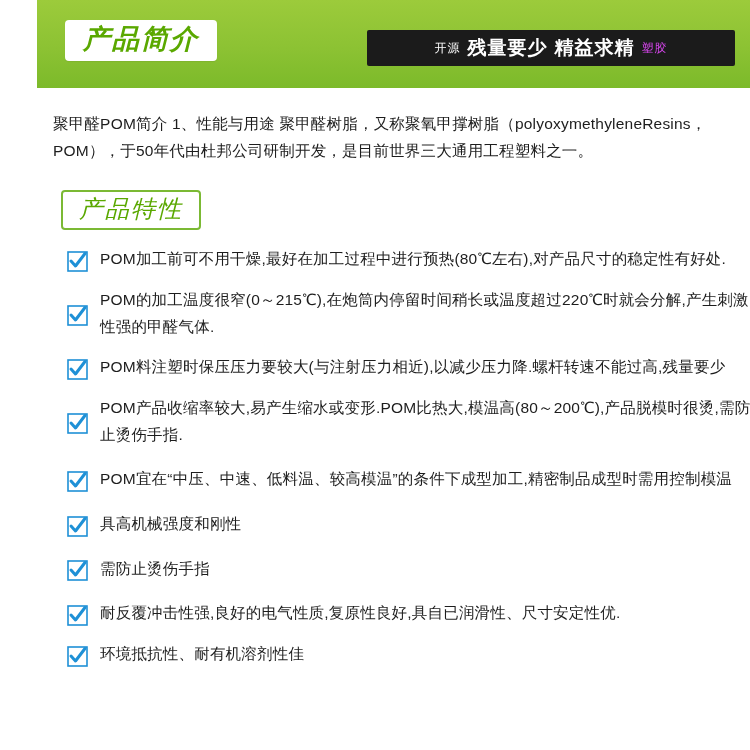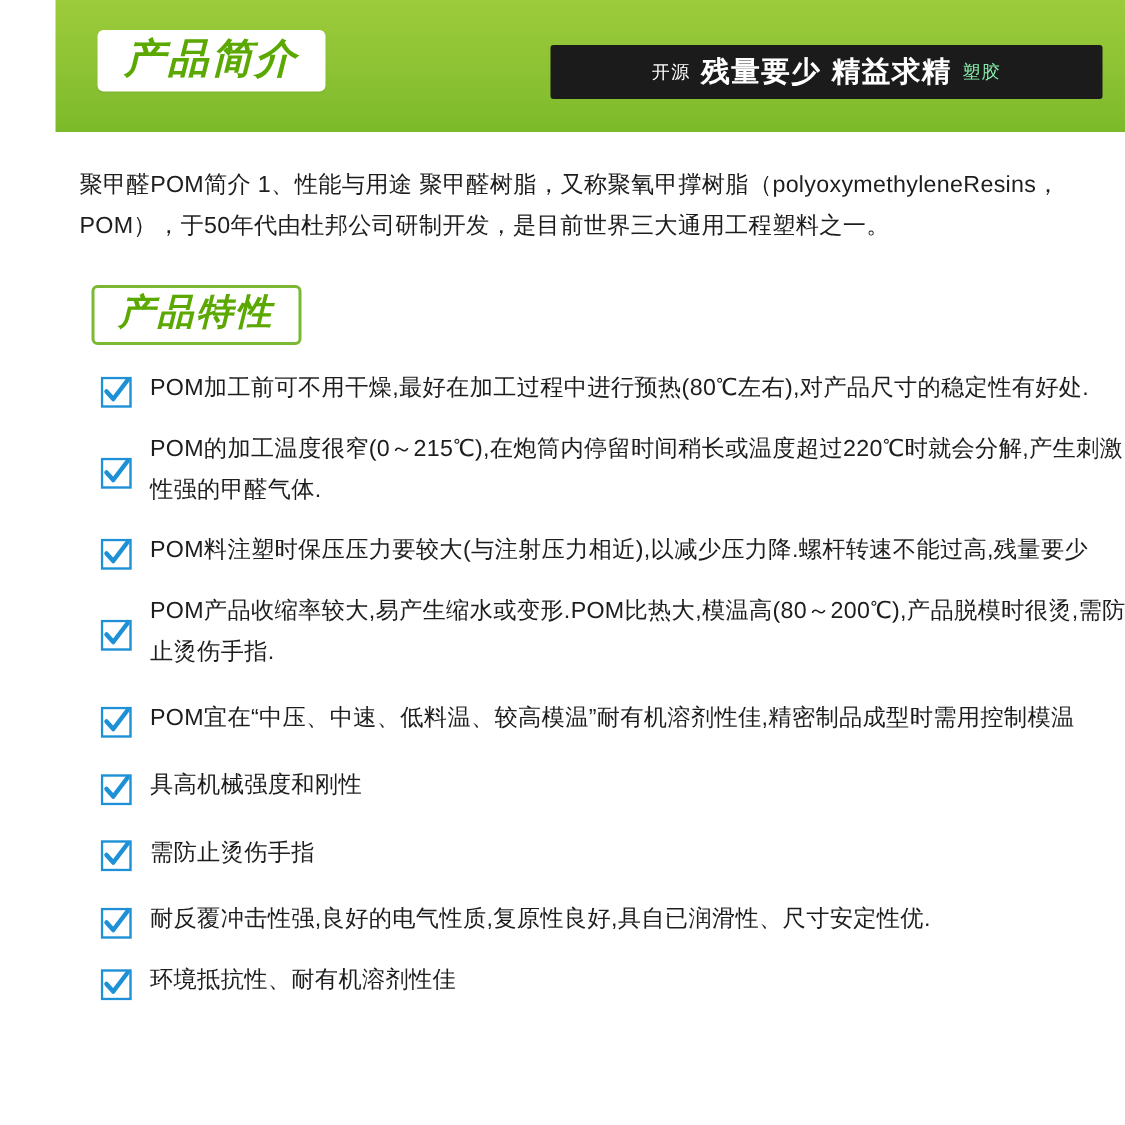--- a/index.html
+++ b/index.html
@@ -65,21 +65,21 @@
     font-size: 12px;
     letter-spacing: 1px;
   }
   .strip-big {
     color: #ffffff;
     font-size: 19px;
     font-weight: bold;
     letter-spacing: 1px;
   }
   .strip-green {
-    color: #86efac;
+    color: #d946ef;
     font-size: 12px;
     letter-spacing: 1px;
   }
 
   
   .intro {
     margin: 22px 16px 0 16px;
     font-size: 15.5px;
     line-height: 1.75;
     color: #1d1d1d;
@@ -90,21 +90,21 @@
   .section-head {
     margin: 26px 0 0 24px;
     display: inline-block;
     border: 2px solid #7bb934;
     border-radius: 4px;
     padding: 5px 16px 7px 16px;
     background: #ffffff;
   }
   .section-head-text {
     font-size: 24px;
-    font-weight: bold;
+    font-weight: normal;
     font-style: italic;
     color: #5aa800;
     letter-spacing: 2px;
     line-height: 1;
   }
 
   
   .features {
     margin: 16px 0 0 0;
     padding: 0 26px 0 30px;
@@ -194,21 +194,21 @@
       </span>
       <span class="feature-text">POM产品收缩率较大,易产生缩水或变形.POM比热大,模温高(80～200℃),产品脱模时很烫,需防止烫伤手指.</span>
     </li>
     <li class="feature loose">
       <span class="check">
         <svg width="21" height="21" viewBox="0 0 21 21" xmlns="http://www.w3.org/2000/svg">
           <rect x="1" y="1" width="19" height="19" fill="none" stroke="#1e90d6" stroke-width="1.6"></rect>
           <path d="M4 10 L8.5 15 L18 2.5" fill="none" stroke="#1e90d6" stroke-width="3" stroke-linecap="round" stroke-linejoin="round"></path>
         </svg>
       </span>
-      <span class="feature-text">POM宜在“中压、中速、低料温、较高模温”耐有机溶剂性佳,精密制品成型时需用控制模温</span>
+      <span class="feature-text">POM宜在“中压、中速、低料温、较高模温”的条件下成型加工,精密制品成型时需用控制模温</span>
     </li>
     <li class="feature loose">
       <span class="check">
         <svg width="21" height="21" viewBox="0 0 21 21" xmlns="http://www.w3.org/2000/svg">
           <rect x="1" y="1" width="19" height="19" fill="none" stroke="#1e90d6" stroke-width="1.6"></rect>
           <path d="M4 10 L8.5 15 L18 2.5" fill="none" stroke="#1e90d6" stroke-width="3" stroke-linecap="round" stroke-linejoin="round"></path>
         </svg>
       </span>
       <span class="feature-text">具高机械强度和刚性</span>
     </li>

